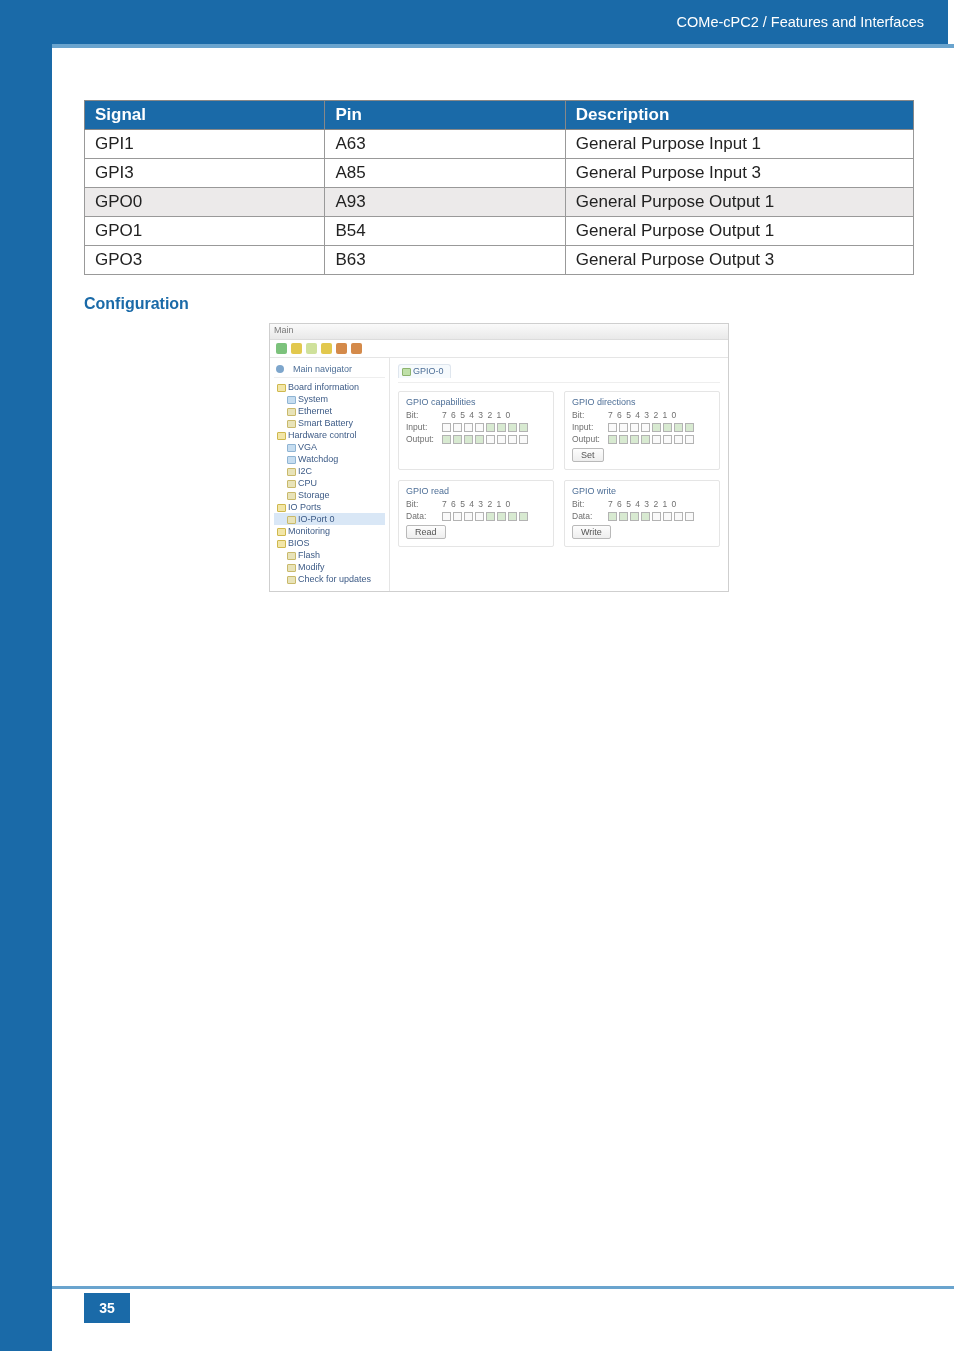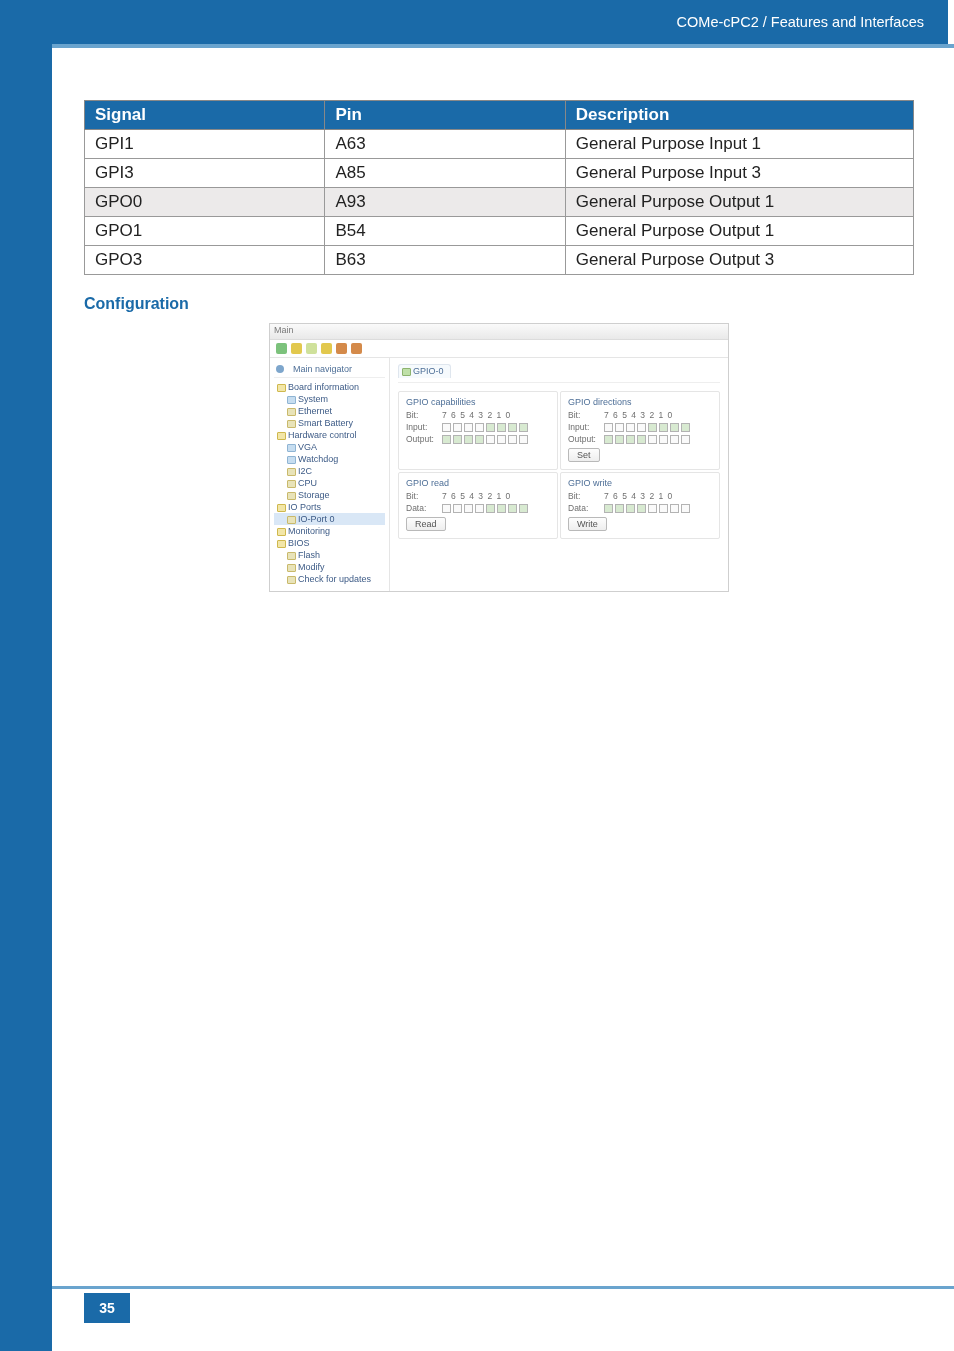--- a/index.html
+++ b/index.html
@@ -121,21 +121,21 @@
     .nav-list li.folder::before { background:#f2e6a8; border-color:#cfb84d; }
     .nav-list li.blue::before { background:#c6ddf0; border-color:#8fb4d3; }
     .shot-main { flex:1; padding:6px 8px 10px 8px; }
     .tab-strip { font-size:9px; color:#4e6f97; padding-bottom:4px; border-bottom:1px solid #eee; }
     .tab-strip .tab {
       display:inline-block; padding:1px 6px 2px 14px; position:relative;
       border:1px solid #dfe6ee; border-bottom:none; border-radius:3px 3px 0 0;
       background:#f6fafd;
     }
     .tab::before { content:""; position:absolute; left:3px; top:3px; width:7px;height:6px; background:#bfe0a8;border:1px solid #8db36f; border-radius:1px;}
-    .panels { display:flex; flex-wrap:wrap; gap:2px; padding-top:8px; }
+    .panels { display:flex; flex-wrap:wrap; gap:10px; padding-top:8px; }
     .panel {
       flex: 1 0 46%;
       border:1px solid #e5e5e5; border-radius:2px;
       padding:5px 7px 7px 7px;
     }
     .panel-title { font-size:9px; color:#4e6f97; margin-bottom:3px; }
     .bitrow { font-size:8.5px; color:#6f6f6f; letter-spacing:1px; }
     .cbrow { display:flex; gap:2px; margin-top:2px; align-items:center;}
     .cbrow .lbl { width:34px; font-size:8.5px; color:#6f6f6f; }
     .cb { width:9px; height:9px; border:1px solid #b3b3b3; background:#fafafa; }

